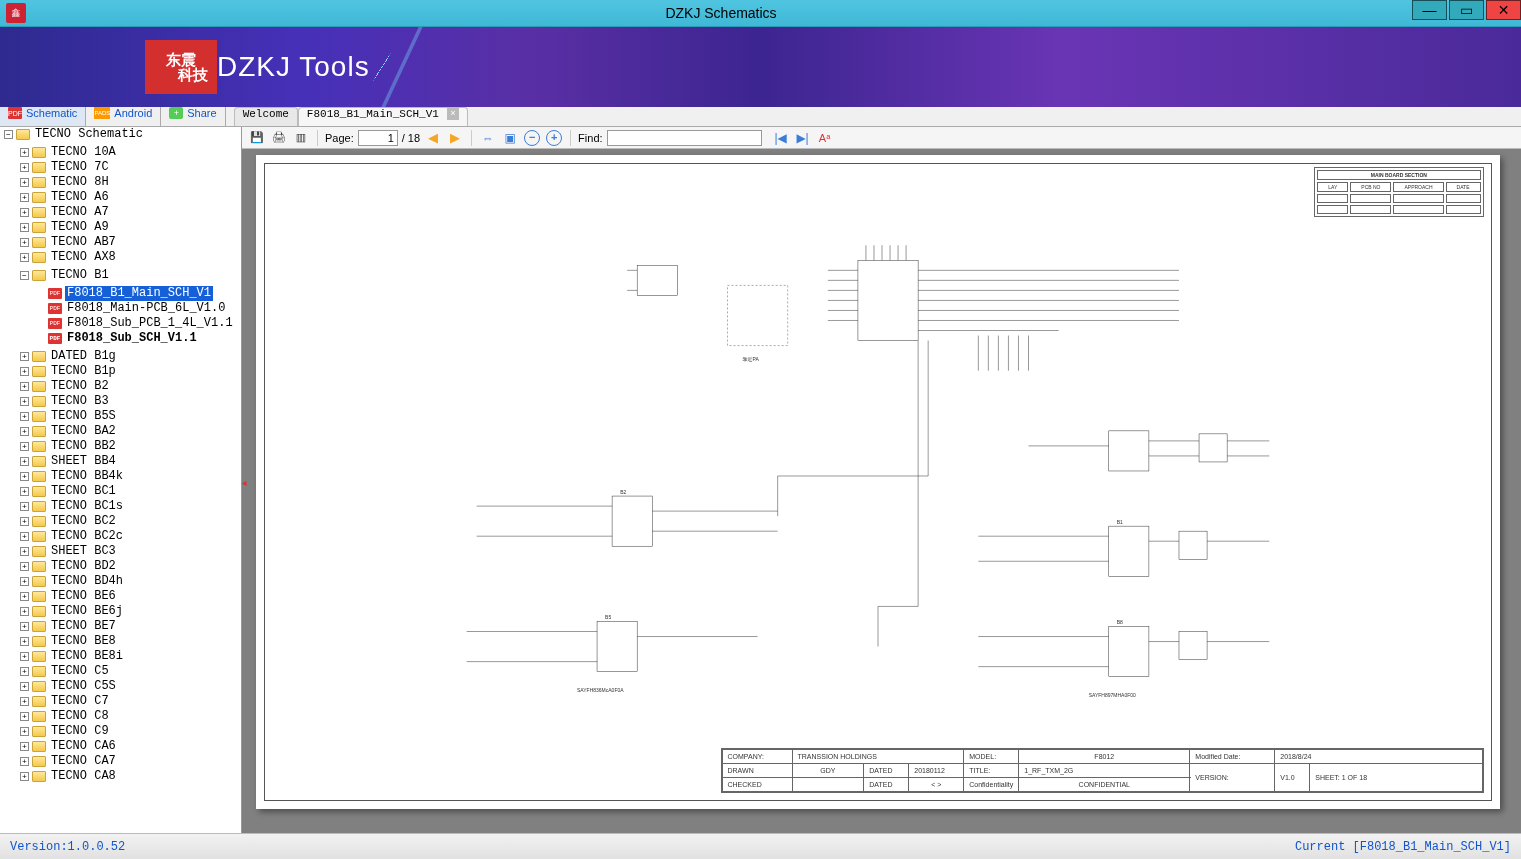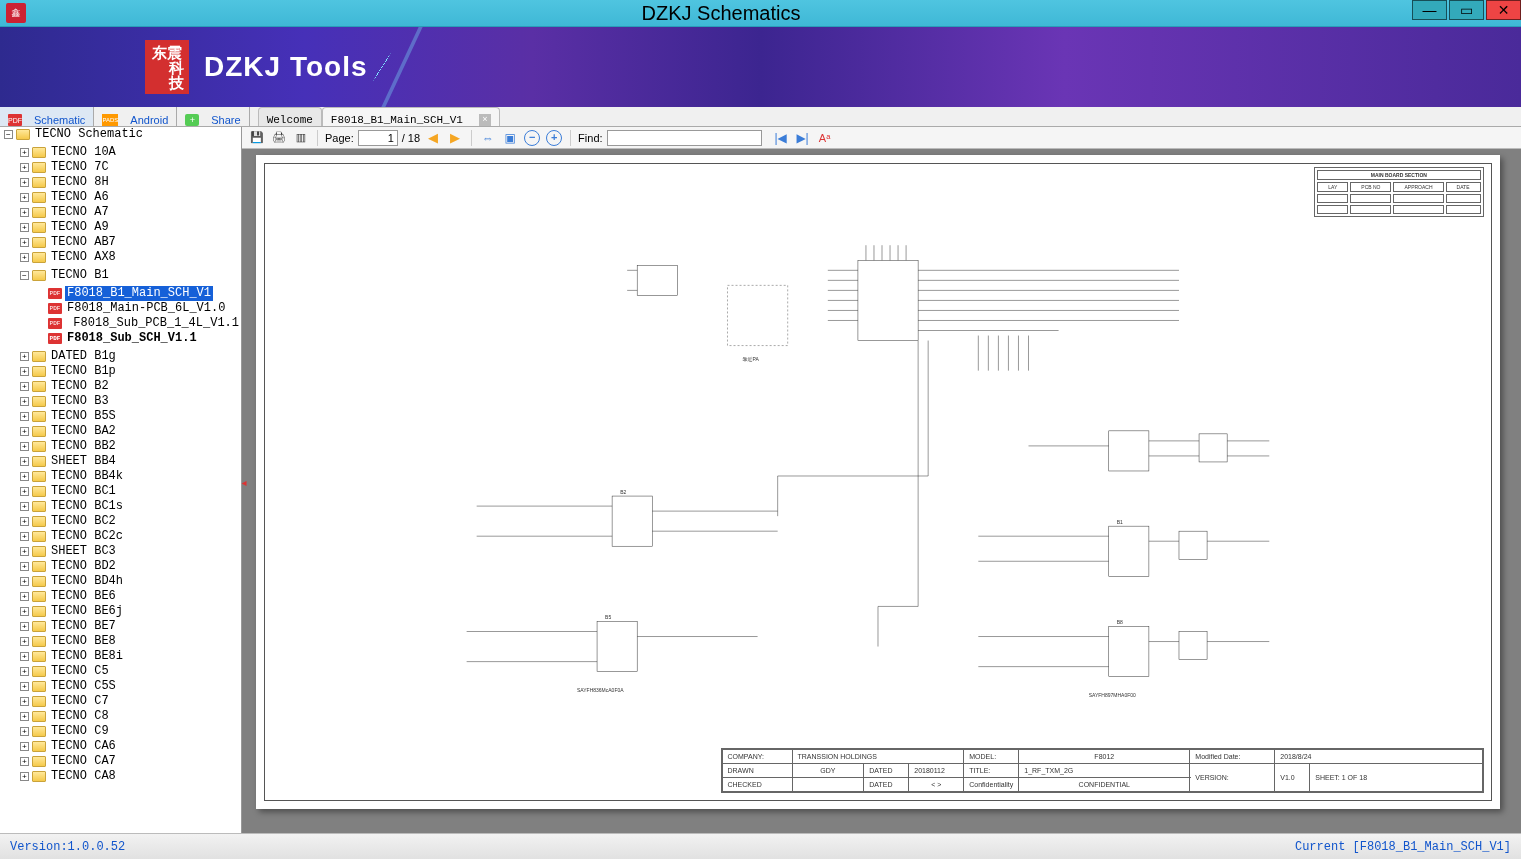--- a/index.html
+++ b/index.html
@@ -1,33 +1,33 @@
 <!DOCTYPE html>
 <html><head>
 <meta charset="utf-8">
 <style>
 * { box-sizing: border-box; margin: 0; padding: 0; }
 body { font-family: "Segoe UI", Arial, sans-serif; font-size: 12px; background: #fff; overflow: hidden; width: 1521px; height: 859px; }
 
 .titlebar { height: 27px; background: linear-gradient(#4fc5e0, #3fb8d6); display: flex; align-items: center; border-bottom: 1px solid #2a9cb8; }
 .titlebar .app-icon { width: 20px; height: 20px; margin: 0 6px; background: #c23; border-radius: 2px; display: flex; align-items: center; justify-content: center; color: #fff; font-size: 9px; }
-.titlebar .title { flex: 1; text-align: center; font-size: 20px; color: #000; }
+.titlebar .title { flex: 1; text-align: center; font-size: 14px; color: #000; }
 .titlebar .win-btns { display: flex; height: 100%; }
 .titlebar .win-btn { width: 35px; height: 20px; margin-top: 0; background: #2a9cb8; display: flex; align-items: center; justify-content: center; font-size: 14px; border: 1px solid #0008; margin-left: 2px; }
 .titlebar .win-btn.close { background: #e44; }
 .titlebar .win-btn.min, .titlebar .win-btn.max { background: #3ab; }
 
 .banner { height: 80px; background: linear-gradient(90deg, #2e2a8f 0%, #4630b8 20%, #5a2fa5 35%, #3c2590 50%, #6a35b5 70%, #4a2a9a 100%); display: flex; align-items: center; color: #fff; position: relative; overflow: hidden; }
-.banner .logo-block { width: 44px; height: 54px; background: #d32f2f; margin-left: 145px; display: flex; align-items: center; justify-content: center; font-size: 18px; color: #fff; font-weight: bold; flex-direction: column; line-height: 1; }
-.banner .brand { font-size: 28px; margin-left: 15px; font-weight: bold; letter-spacing: 1px; }
+.banner .logo-block { width: 72px; height: 54px; background: #d32f2f; margin-left: 145px; display: flex; align-items: center; justify-content: center; font-size: 18px; color: #fff; font-weight: bold; flex-direction: column; line-height: 1; }
+.banner .brand { font-size: 28px; font-weight: normal; letter-spacing: 1px; }
 .banner .slogan { position: absolute; right: 55px; font-size: 24px; font-weight: bold; font-style: italic; }
 .banner::after { content:""; position:absolute; left:380px; top:0; bottom:0; width:4px; background: linear-gradient(100deg, transparent 48%, #7fe8ff 48%, #7fe8ff 52%, transparent 52%); transform: skewX(-25deg); box-shadow: 20px 0 0 #7fe8ff55; }
 
 .tab-row { height: 20px; background: #f0f0f0; display: flex; border-bottom: 1px solid #aaa; }
-.tab-row .ttab { display: flex; align-items: flex-end; padding: 0 8px; border-right: 1px solid #aaa; font-size: 11px; gap: 12px; }
+.tab-row .ttab { display: flex; align-items: flex-start; padding: 0 8px; border-right: 1px solid #aaa; font-size: 11px; gap: 4px; }
 .tab-row .ttab.active { background: #dde8f4; }
 .tab-row .icon-pdf { width:14px; height:12px; background:#d33; color:#fff; font-size:7px; display:flex; align-items:center; justify-content:center; border-radius:1px; }
 .tab-row .icon-pads { width:16px; height:12px; background:#f90; color:#fff; font-size:6px; display:flex; align-items:center; justify-content:center; }
 .tab-row .icon-share { width:14px; height:12px; background:#5c5; color:#fff; font-size:9px; display:flex; align-items:center; justify-content:center; border-radius:2px; }
 .tab-row .blue-link { color:#1155cc; }
 .tab-row .doc-tab { background:#e8e8e8; border-top-left-radius:4px; border-top-right-radius:4px; border:1px solid #bbb; border-bottom:none; font-family: "Courier New", monospace; }
 .tab-row .doc-tab.sel { background:#f6f6f6; }
 .tab-row .close-x { width:12px; height:12px; background:#bbb; color:#fff; font-size:9px; display:flex; align-items:center; justify-content:center; margin-left:4px; }
 
 .body-row { display:flex; height: 706px; }
@@ -186,21 +186,21 @@
               <span class="label">TECNO B1</span>
               <ul id="tree-b1-files">
                   <li style="padding-left: 12px;">
                     <span class="pdf">PDF</span>
                     <span class="label sel">F8018_B1_Main_SCH_V1</span>
                   </li>
                   <li style="padding-left: 12px;">
                     <span class="pdf">PDF</span>
                     <span class="label">F8018_Main-PCB_6L_V1.0</span>
                   </li>
-                  <li style="padding-left: 12px; justify-content: space-between;">
+                  <li style="padding-left: 12px;">
                     <span class="pdf">PDF</span>
                     <span class="label">F8018_Sub_PCB_1_4L_V1.1</span>
                   </li>
                   <li style="padding-left: 12px; font-weight: bold;">
                     <span class="pdf">PDF</span>
                     <span class="label">F8018_Sub_SCH_V1.1</span>
                   </li>
                 </ul>
             </li>
           </ul>

